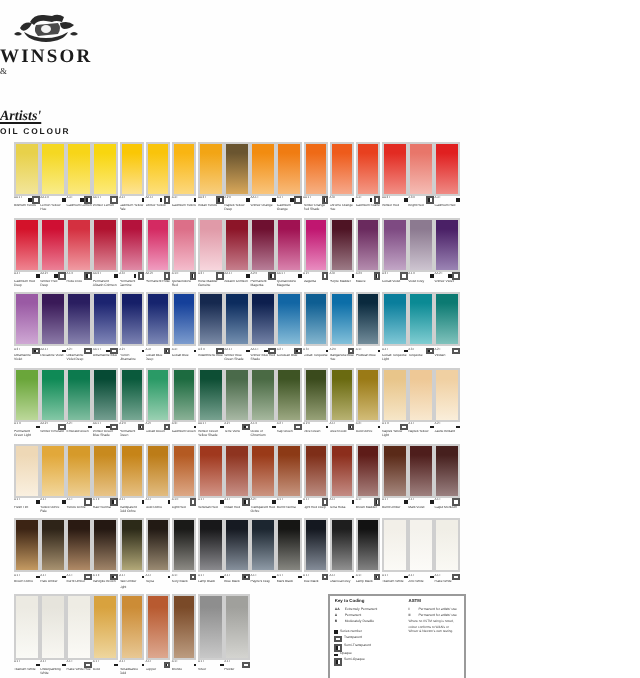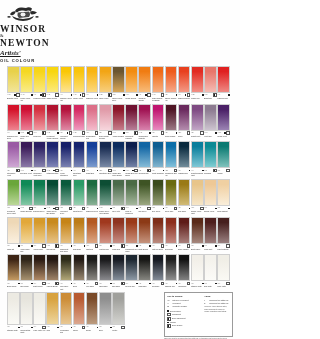--- a/index.html
+++ b/index.html
@@ -35,21 +35,21 @@
     font-size:4.5px;color:#1b1b1b;line-height:4px;
   }
   .brand2{
     font-family:"Liberation Serif", serif;
     font-size:9.5px;letter-spacing:1.1px;font-weight:700;
     color:#1b1b1b;line-height:10px;
   }
   .artists{
     font-family:"Liberation Serif", serif;
     font-style:italic;font-weight:700;
-    font-size:7px;color:#1b1b1b;line-height:9px;margin-top:1px;text-decoration:underline;
+    font-size:7px;color:#1b1b1b;line-height:9px;margin-top:16px;text-decoration:underline;
   }
   .oilcolour{
     font-family:"Liberation Sans", sans-serif;
     font-size:4.2px;letter-spacing:0.9px;font-weight:700;
     color:#1b1b1b;line-height:6px;
   }
 
   
   .grid{
     width:100%;
@@ -162,21 +162,20 @@
         <path d="M60 15 Q68 12 74 17 Q70 21 64 21 Q60 20 60 15 Z"></path>
         <path d="M36 17 L58 15 Q62 20 58 26 L38 28 Q33 23 36 17 Z" opacity="0.85"></path>
         <path d="M24 24 Q34 30 46 30 Q58 30 68 24 Q64 33 46 34 Q28 33 24 24 Z"></path>
         <ellipse cx="46" cy="21" rx="5" ry="4" fill="#f2f2f2"></ellipse>
         <path d="M14 26 Q18 22 22 26 Q18 29 14 26 Z"></path>
         <path d="M70 26 Q74 22 78 26 Q74 29 70 26 Z"></path>
       </g>
     </svg>
     <div class="brand1">WINSOR</div>
     <div class="amp">&amp;</div>
-    <div class="brand2">NEWTON</div>
     <div class="artists">Artists'</div>
     <div class="oilcolour">OIL COLOUR</div>
   </div>
 
   <div class="grid" id="grid">
       <div class="row">
         <div class="last-cells" style="display: flex;">
           <div class="cell">
             <div class="sw" style="background: linear-gradient(rgb(232, 209, 74) 0%, rgb(232, 209, 74) 18%, rgb(242, 229, 154) 100%);"></div>
             <div class="meta">

